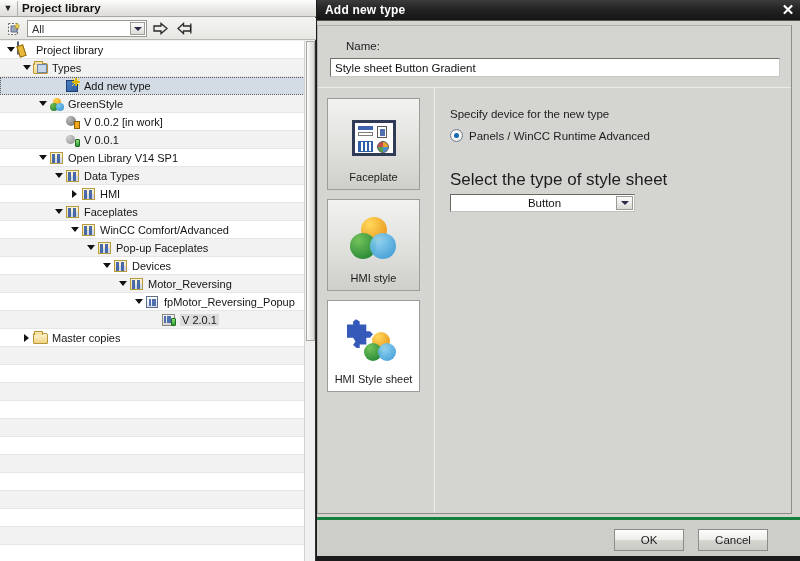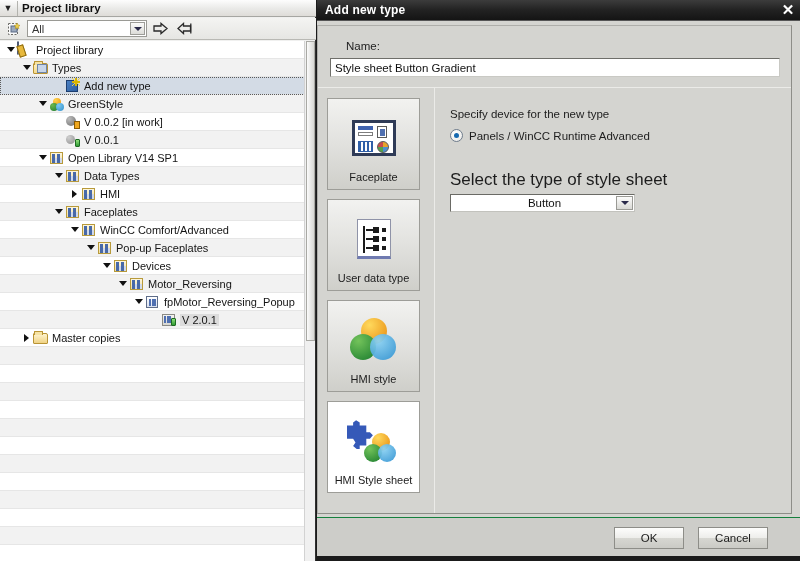--- a/index.html
+++ b/index.html
@@ -305,21 +305,21 @@
   .sel-combo .arrow-btn {
     position:absolute; right:1px; top:1px; width:17px; height:14px;
     background:linear-gradient(to bottom,#fcfcfb,#d9d9d5);
     border:1px solid #9a9a95; display:flex;align-items:center;justify-content:center;
   }
 
   
   .dlg-footer {
     position:absolute; left:0; top:517px; width:483px; height:44px;
     background:#cdcdc9;
-    border-top:1px solid #15803d;
+    border-top:3px solid #15803d;
   }
   .dlg-footer:after{
     content:""; position:absolute; left:0; bottom:0; width:483px; height:5px; background:#1b1b1b;
   }
   .btn {
     position:absolute; top:9px; width:70px; height:22px;
     background:linear-gradient(to bottom,#fdfdfc 0%, #eeeeeb 48%, #d7d7d2 50%, #cacac5 100%);
     border:1px solid #8d8d88;
     display:flex; align-items:center; justify-content:center;
     font-size:11.5px; color:#1b1b1b; font-family:"Liberation Sans",sans-serif;
@@ -580,37 +580,20 @@
               <span class="tile-art">
                 <span class="art-faceplate">
                   <i class="p1"></i>
                   <i class="p2"></i>
                   <i class="p3"></i>
                   <i class="p4"></i>
                   <i class="p5"></i>
                 </span>
               </span>
               <span class="tile-label">Faceplate</span>
-            </div>
-            <div class="tile">
-              <span class="tile-art">
-                <span class="art-udt">
-                  <i class="vl2"></i>
-                  <i class="h h1"></i>
-                  <i class="h h2"></i>
-                  <i class="h h3"></i>
-                  <i class="n n1"></i>
-                  <i class="n n2"></i>
-                  <i class="n n3"></i>
-                  <i class="d d1"></i>
-                  <i class="d d2"></i>
-                  <i class="d d3"></i>
-                </span>
-              </span>
-              <span class="tile-label">User data type</span>
             </div>
             <div class="tile">
               <span class="tile-art">
                 <span class="art-hmistyle">
                   <i class="a"></i>
                   <i class="b"></i>
                   <i class="c"></i>
                 </span>
               </span>
               <span class="tile-label">HMI style</span>

